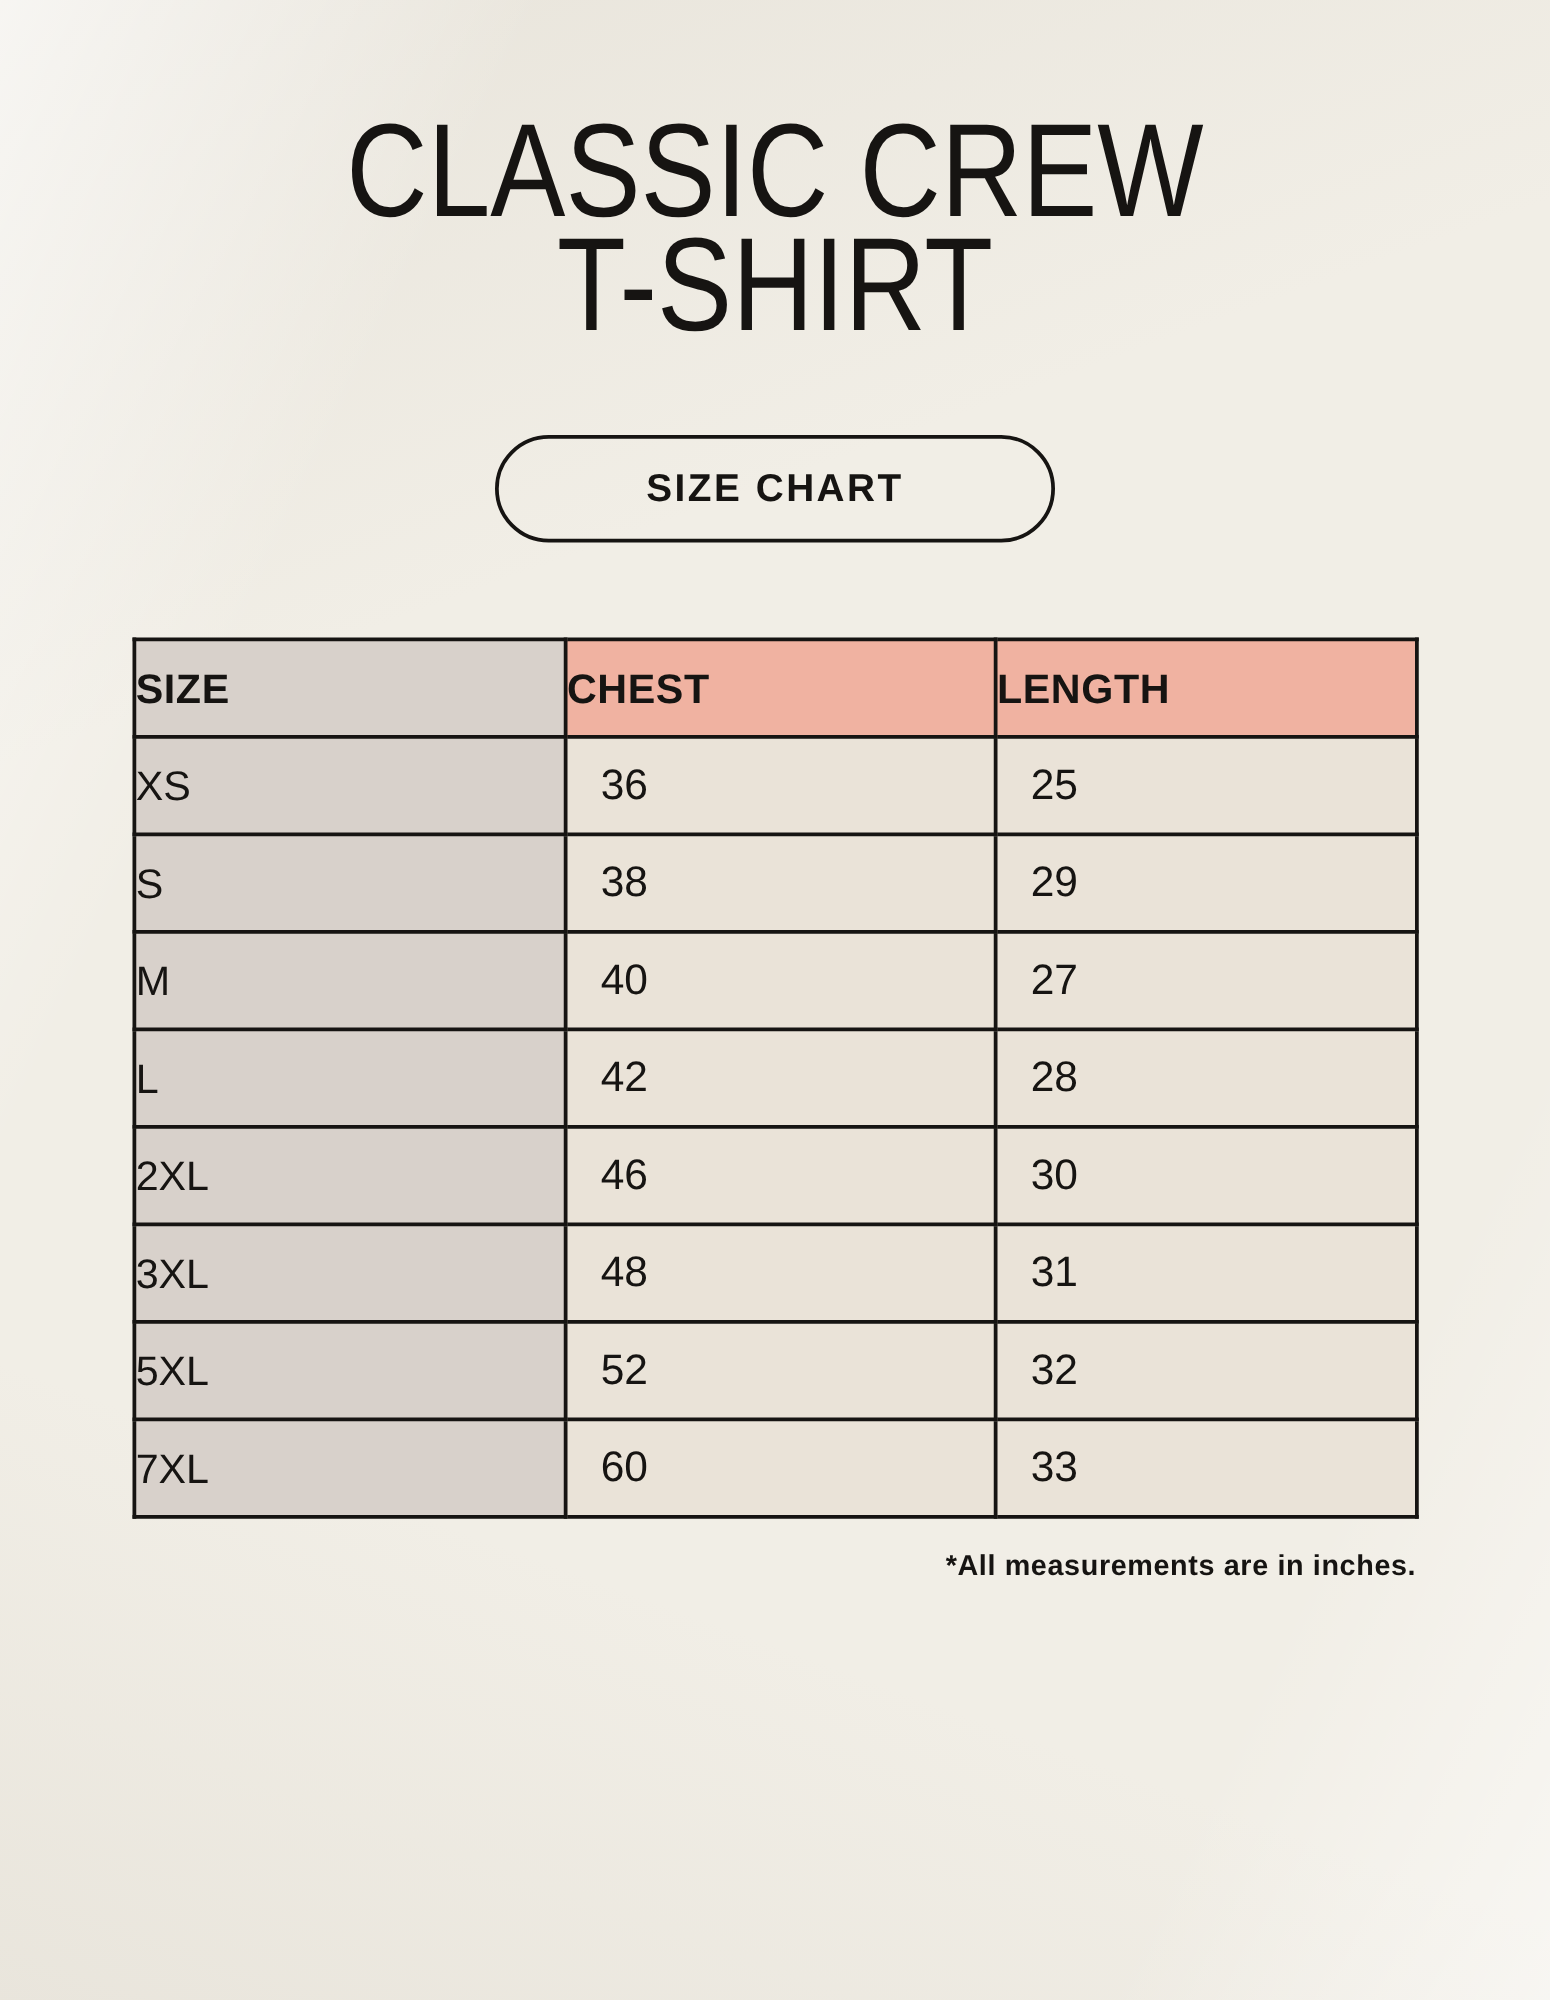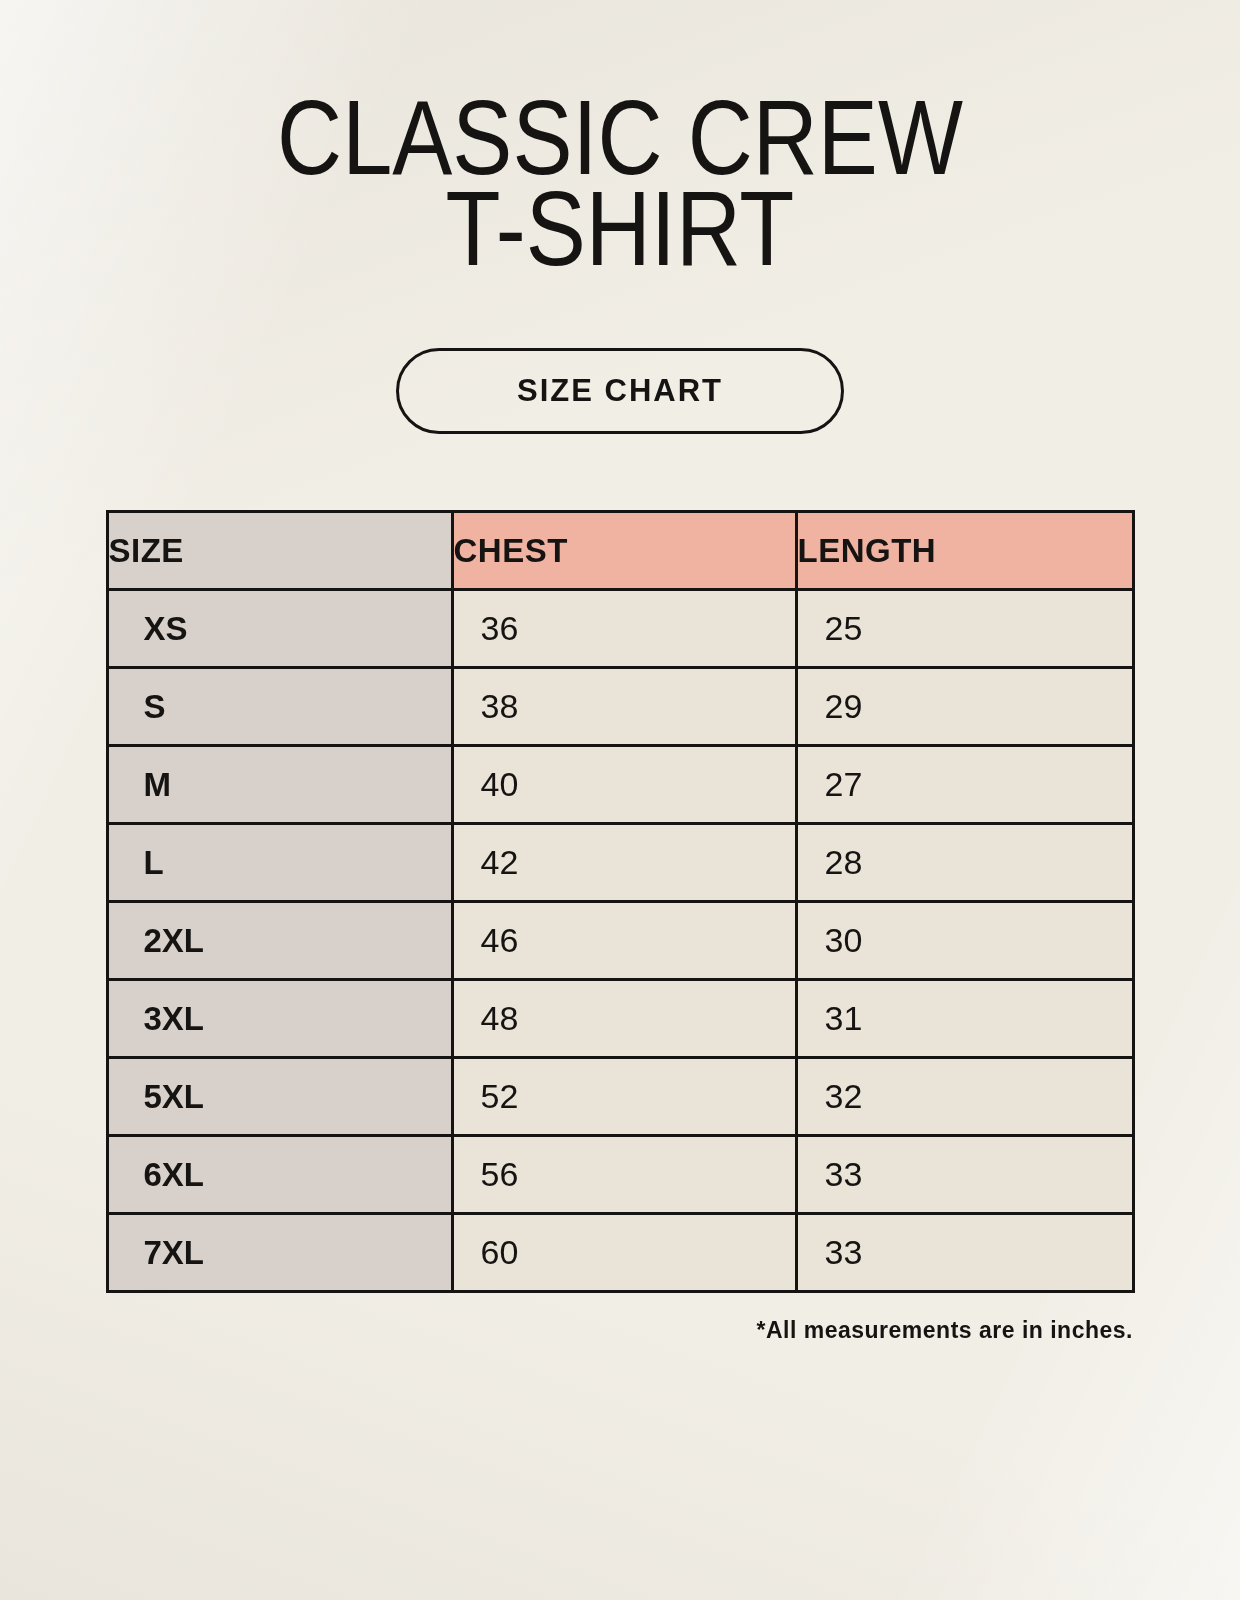--- a/index.html
+++ b/index.html
@@ -72,22 +72,21 @@
   table.size-chart thead th{
     font-size:33px;
     font-weight:700;
     letter-spacing:0.5px;
   }
   th.cell-gray{background:var(--graycol);}
   th.cell-accent{background:var(--accent);}
   tbody th.row-label{
     background:var(--graycol);
     font-size:33px;
-    font-weight:700;
-    padding-left:35px;
+    font-weight:400;
   }
   tbody td.num-cell{
     background:var(--cell);
     font-size:34px;
     font-weight:400;
     padding-left:27px;
   }
 
   .footnote{
     width:1026px;
@@ -155,25 +154,20 @@
           <th class="row-label">3XL</th>
           <td class="num-cell">48</td>
           <td class="num-cell">31</td>
         </tr>
         <tr>
           <th class="row-label">5XL</th>
           <td class="num-cell">52</td>
           <td class="num-cell">32</td>
         </tr>
         <tr>
-          <th class="row-label">6XL</th>
-          <td class="num-cell">56</td>
-          <td class="num-cell">33</td>
-        </tr>
-        <tr>
           <th class="row-label">7XL</th>
           <td class="num-cell">60</td>
           <td class="num-cell">33</td>
         </tr>
       </tbody>
   </table>
 
   <div class="footnote">*All measurements are in inches.</div>
 
 </div>

